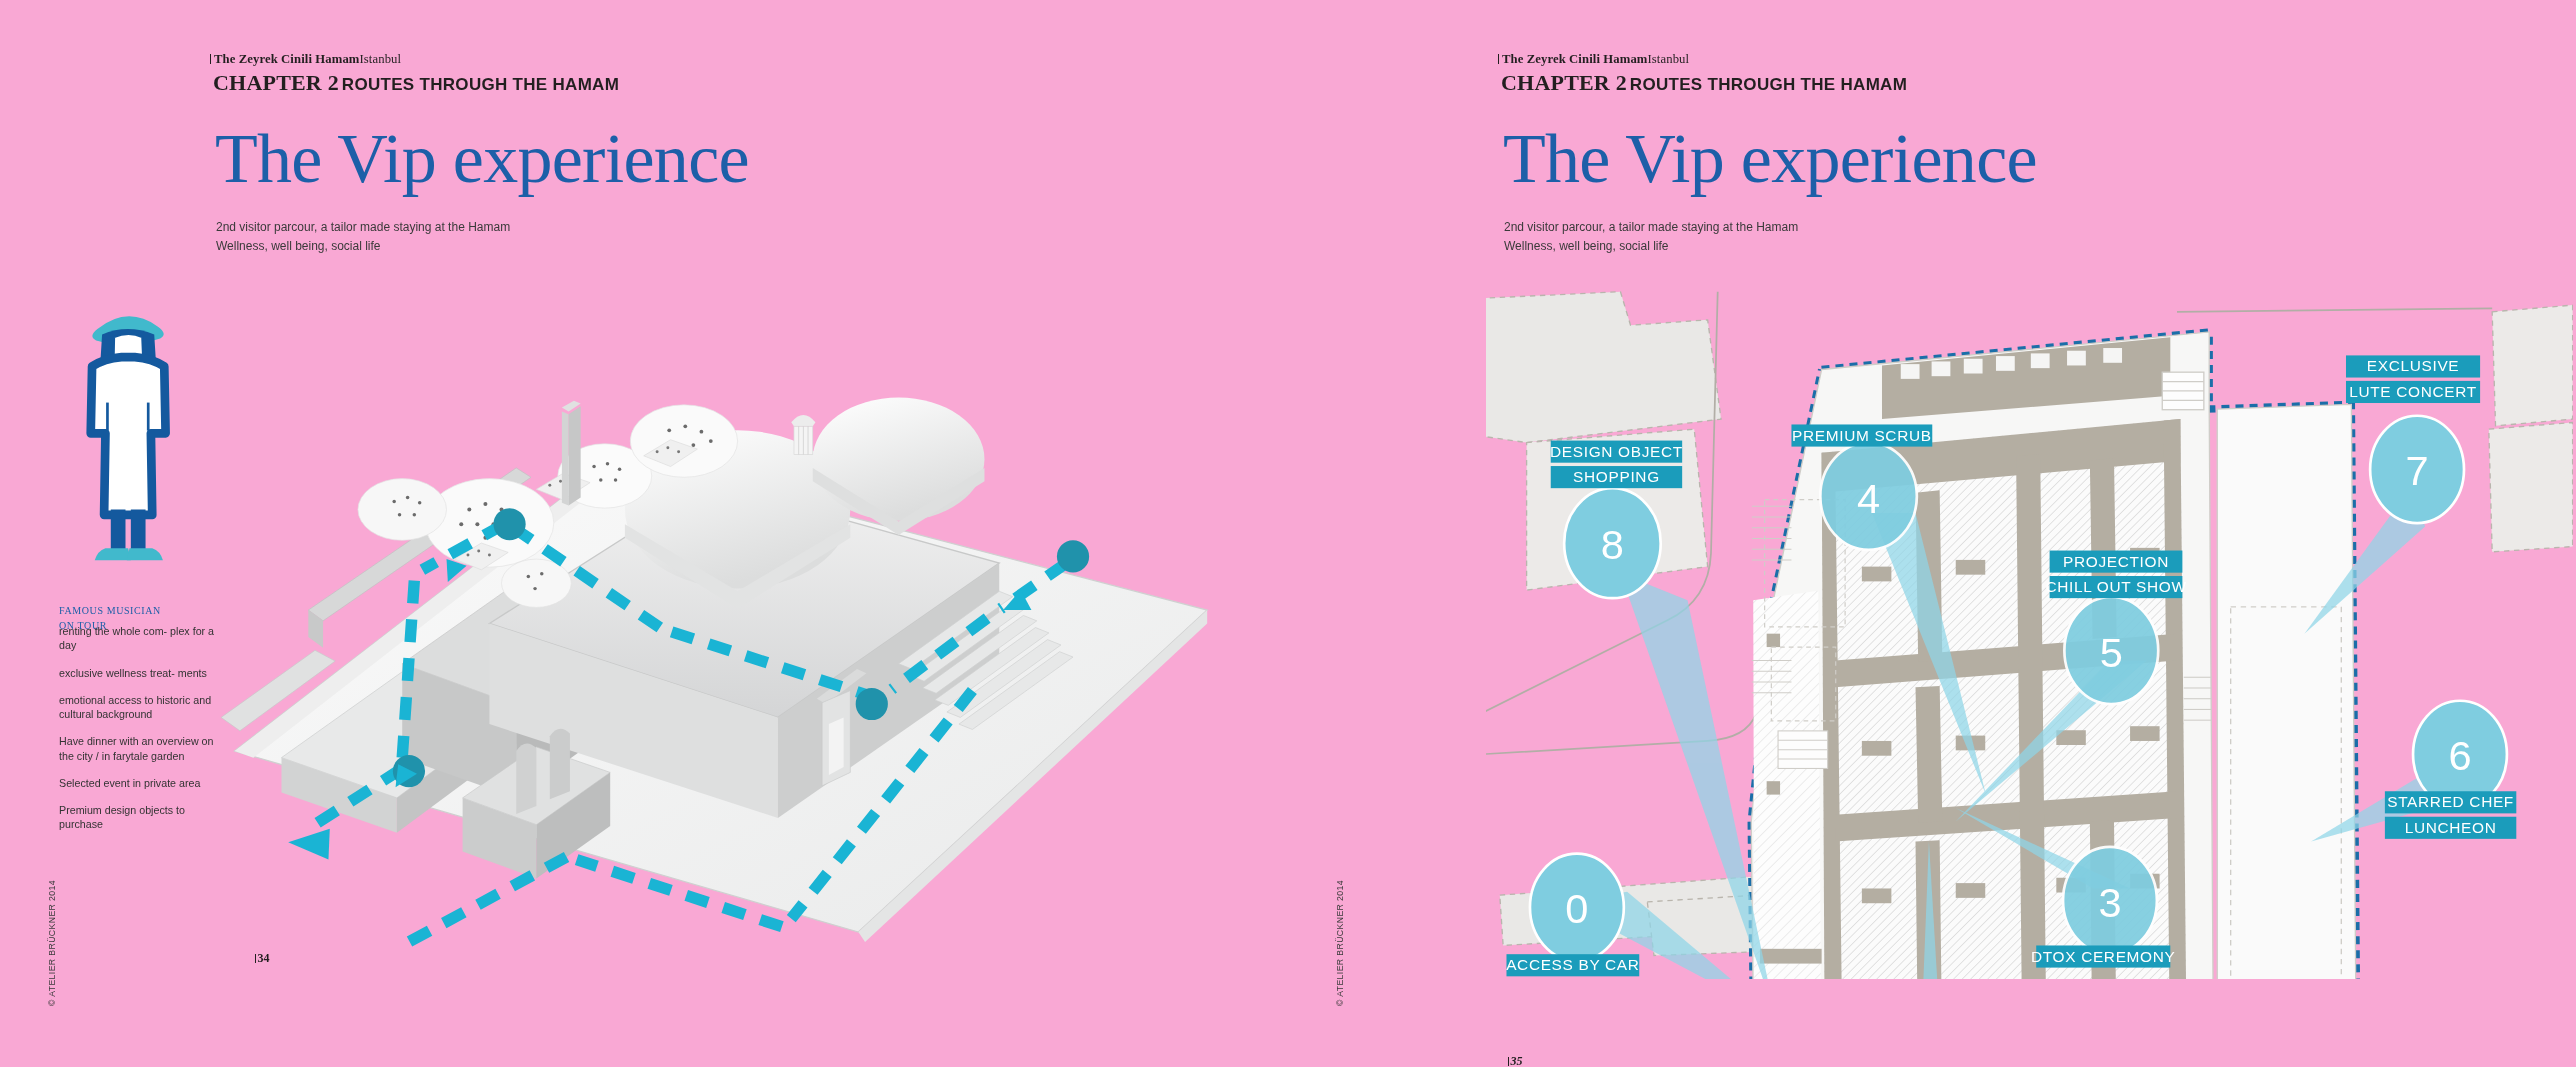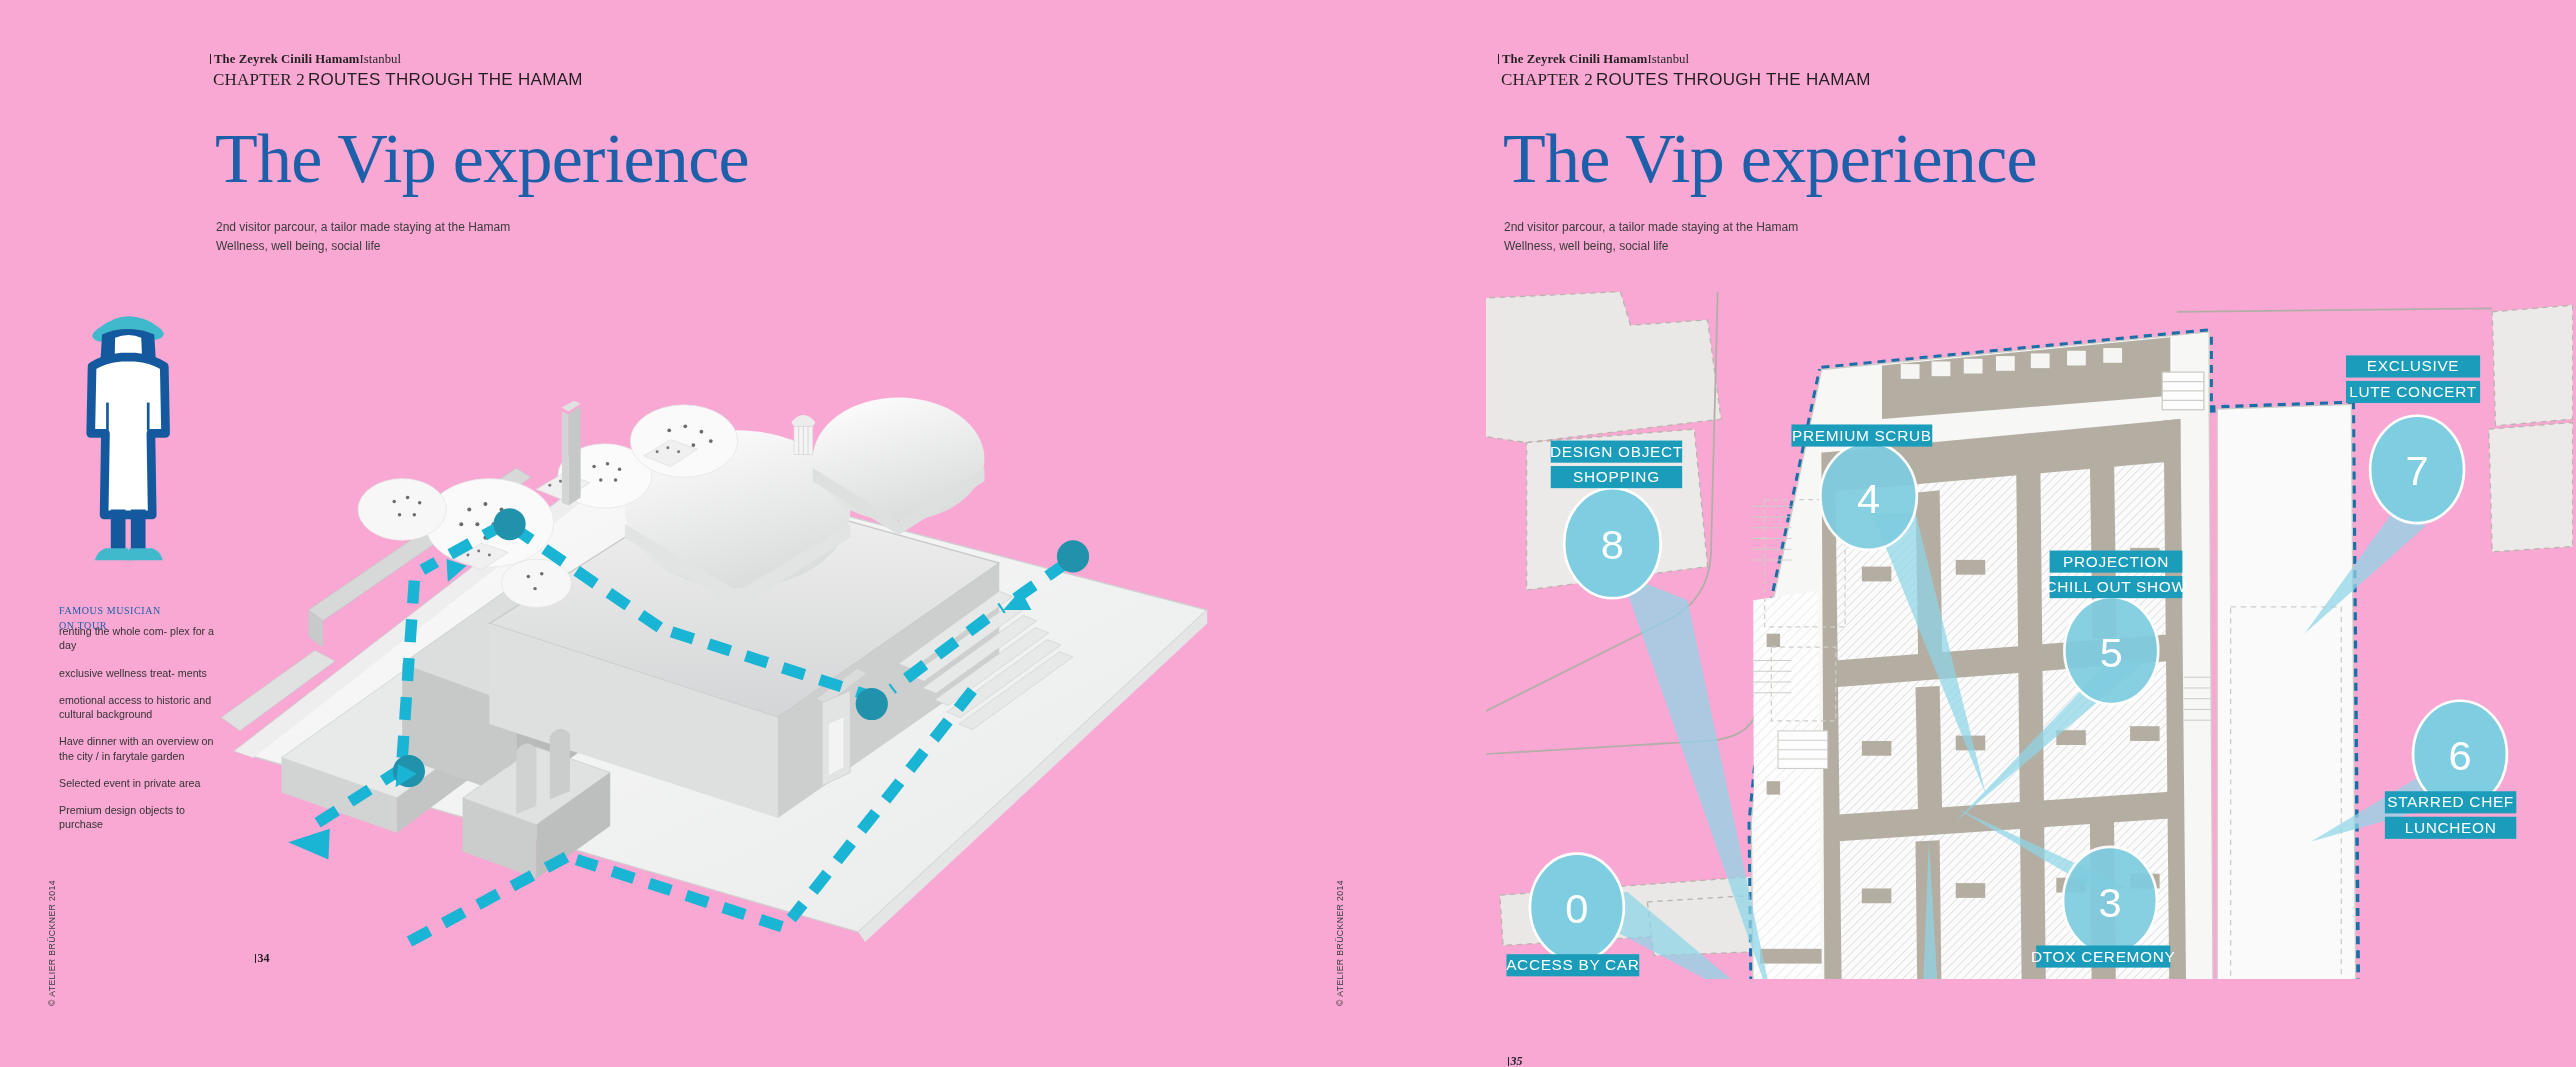--- a/index.html
+++ b/index.html
@@ -10,22 +10,22 @@
   .page-left{left:0;}
   .page-right{left:1288px;}
 
   
   .kicker{position:absolute;font-family:"Liberation Serif",serif;font-size:12.7px;color:#231f20;
           white-space:nowrap;letter-spacing:0.1px;}
   .kicker .bar{display:inline-block;width:1.3px;height:10px;background:#231f20;vertical-align:-0.7px;margin-right:2.7px;}
   .kicker b{font-weight:bold;}
   .kicker i{font-style:normal;font-weight:normal;}
   .chaptline{position:absolute;white-space:nowrap;color:#231f20;}
-  .chaptline .ch{font-family:"Liberation Serif",serif;font-weight:normal;font-size:17px;letter-spacing:0.2px;margin-top:14px;}
-  .chaptline .rt{font-family:"Liberation Sans",sans-serif;font-size:17px;font-weight:400;letter-spacing:0.3px;text-align:right;}
+  .chaptline .ch{font-family:"Liberation Serif",serif;font-weight:bold;font-size:22px;letter-spacing:0.2px;margin-top:14px;}
+  .chaptline .rt{font-family:"Liberation Sans",sans-serif;font-size:17px;font-weight:700;letter-spacing:0.3px;text-align:right;}
 
   .title{position:absolute;font-family:"Liberation Serif",serif;font-size:70px;color:#1d5fa8;
          letter-spacing:-0.7px;white-space:nowrap;line-height:1;}
   .subtitle{position:absolute;font-size:12px;color:#3a3a3a;line-height:1.55;font-weight:300;white-space:pre-line;}
 
   
   .copy{position:absolute;font-size:8.7px;color:#3a3a3a;letter-spacing:0.4px;white-space:nowrap;
         transform:rotate(-90deg);transform-origin:left top;}
   .pageno{position:absolute;font-family:"Liberation Serif",serif;font-weight:bold;font-size:12px;color:#231f20;}
   .pageno .bar{display:inline-block;width:1.3px;height:8.7px;background:#231f20;vertical-align:-0.7px;margin-right:1.3px;}

